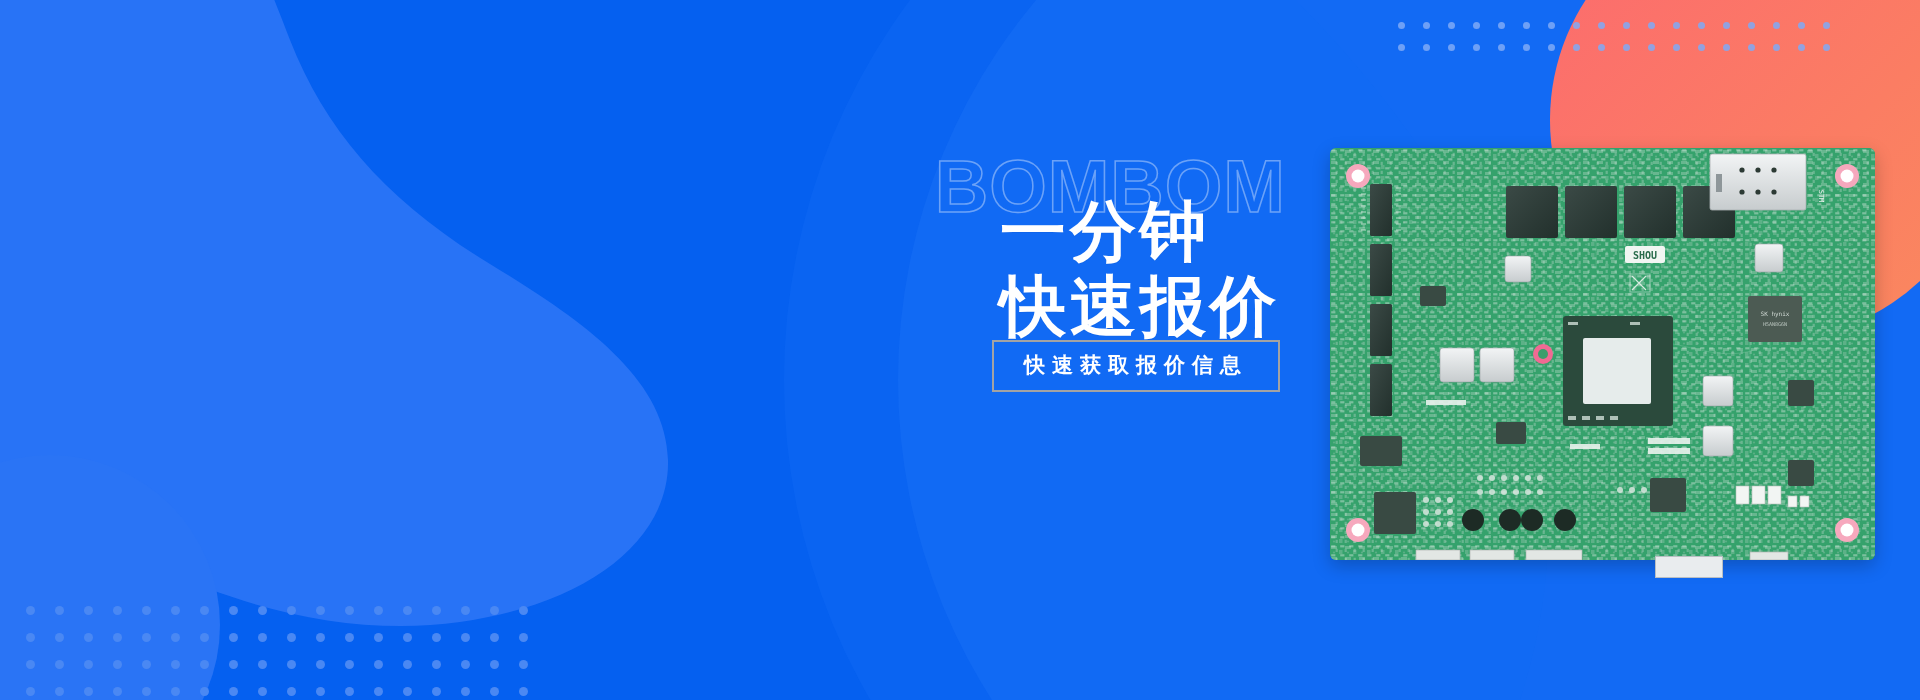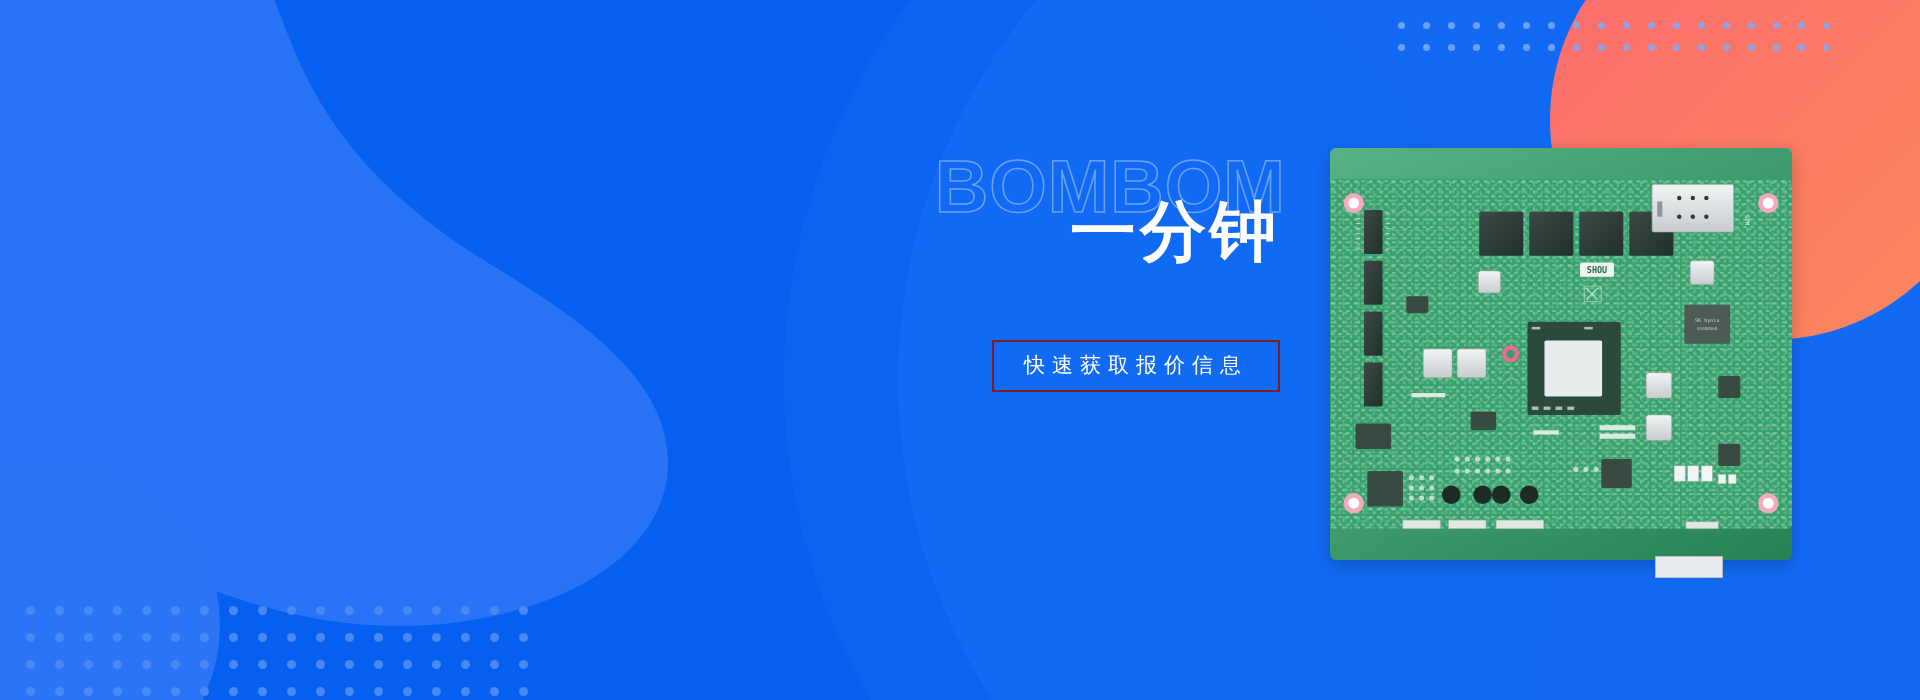--- a/index.html
+++ b/index.html
@@ -63,39 +63,39 @@
     display:block;color:#ffffff;font-weight:900;
     letter-spacing:4px;line-height:1.04;
     font-family:"DejaVu Sans","Liberation Sans",sans-serif;
     text-shadow:0 1px 0 rgba(0,0,0,.04);
   }
   .headline .l1{font-size:66px;}
   .headline .l2{font-size:66px;margin-top:6px;}
 
   .badge{
     position:absolute;right:0;top:190px;
-    border:2px solid #7f1d1d;
+    border:2px solid #a3a3a3;
     padding:9px 22px 11px 22px;
-    min-width:288px;text-align:center;
+    min-width:288px;text-align:center;font-weight:bold;
   }
   .badge span{
     color:#ffffff;font-size:21px;letter-spacing:7px;
     font-family:"DejaVu Sans","Liberation Sans",sans-serif;
     white-space:nowrap;
   }
 
   .subtitle{
     position:absolute;right:0;top:246px;
     color:#ffffff;font-size:25px;letter-spacing:2px;white-space:nowrap;
     font-family:"DejaVu Serif","Liberation Serif",serif;
   }
 
   
   .pcb{
-    position:absolute;left:1330px;top:148px;width:462px;height:412px;
+    position:absolute;left:1330px;top:148px;width:545px;height:412px;
     z-index:4;
     border-radius:6px;
     background:
       linear-gradient(115deg, rgba(255,255,255,.12) 0%, rgba(0,0,0,.12) 100%),
       linear-gradient(180deg,#3fa873 0%,#2f9a63 35%,#34a06b 70%,#2c9460 100%);
     box-shadow:0 6px 18px rgba(0,0,0,.22);
     overflow:hidden;
   }
   .pcb svg{display:block;width:100%;height:100%;}
   .pcb-tab{
@@ -429,20 +429,21 @@
     </svg>
   </div>
   <div class="pcb-tab"></div>
 
   <div class="content">
 
     <div class="ghost-word">BOMBOM</div>
 
     <div class="headline">
       <span class="l1">一分钟</span>
+      <span class="l2">快速报价</span>
     </div>
 
     <div class="badge">
       <span>快速获取报价信息</span>
     </div>
 
   </div>
 
 </div>
 

